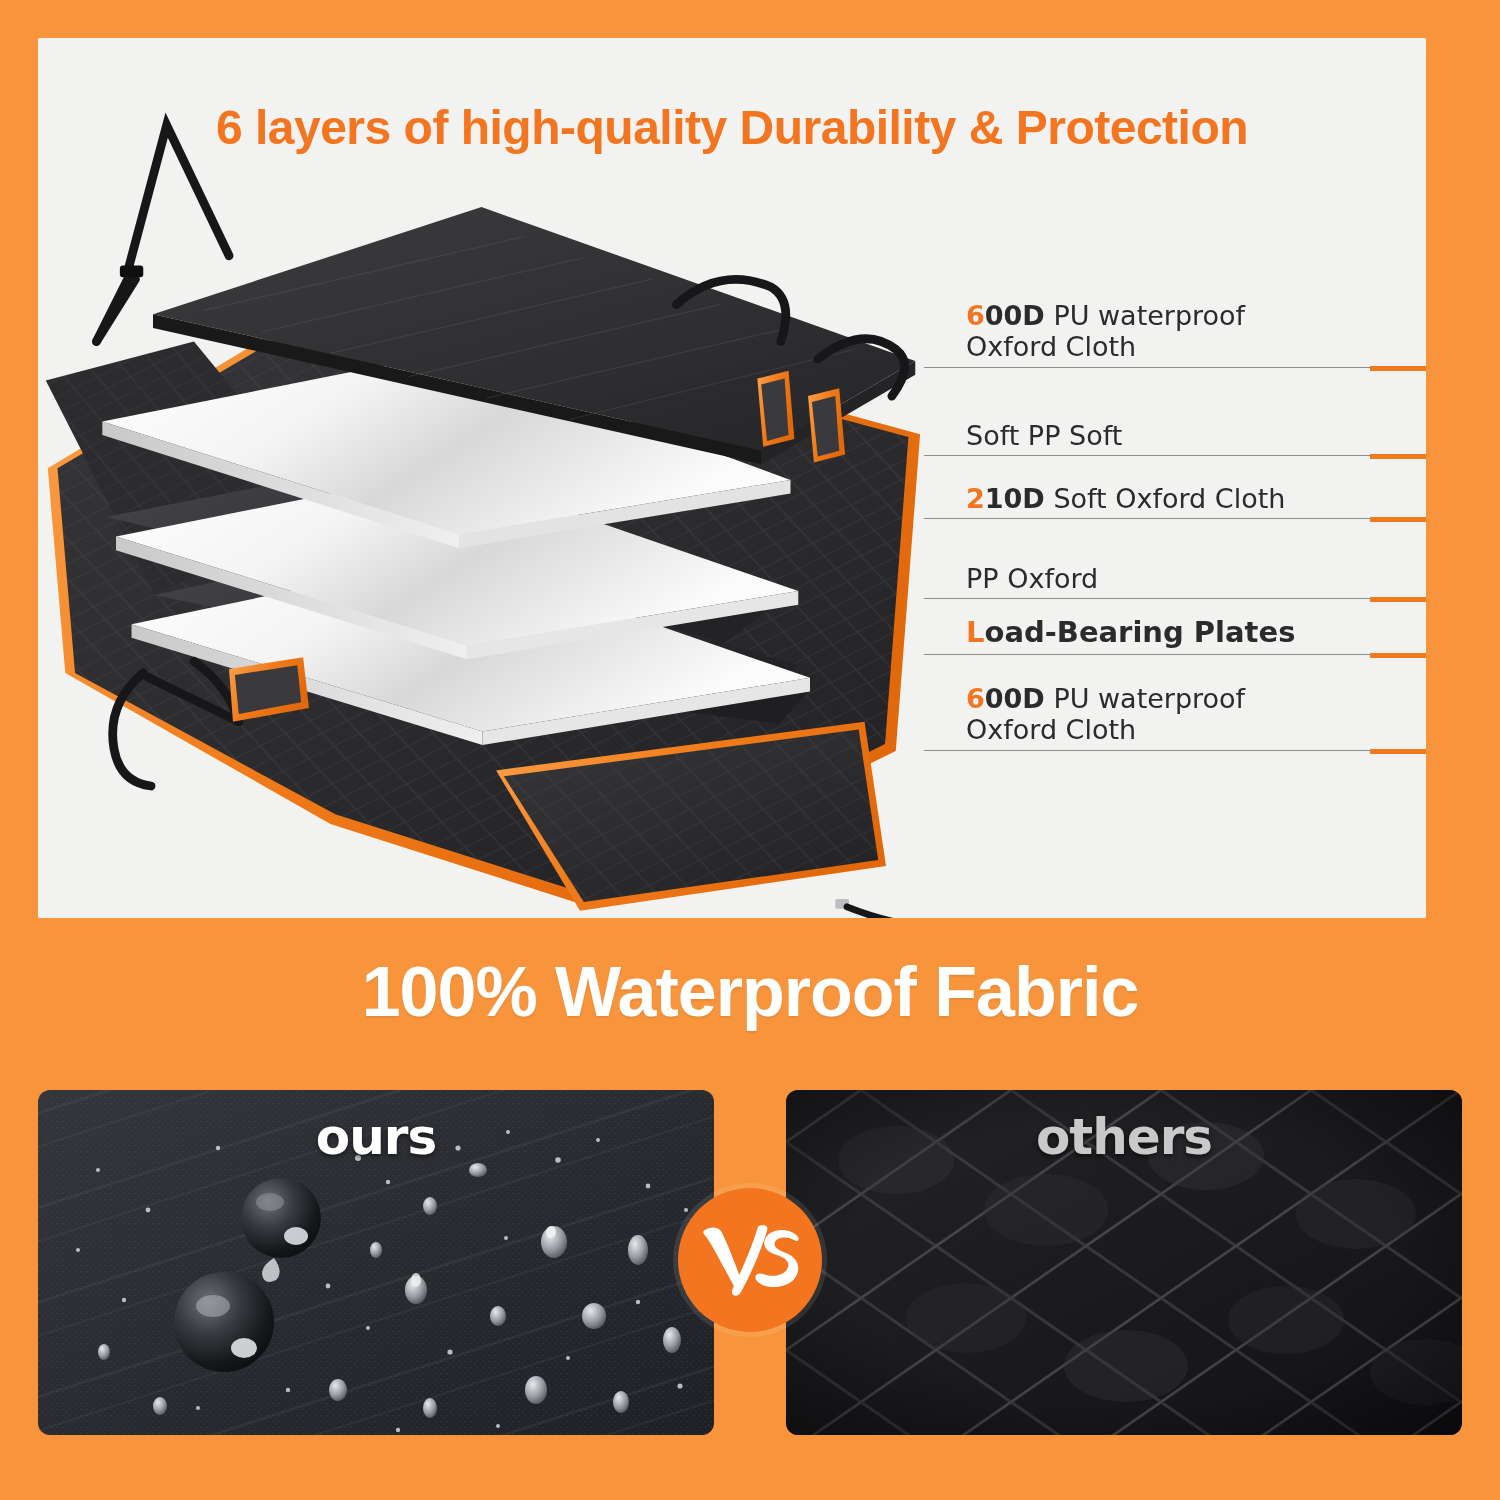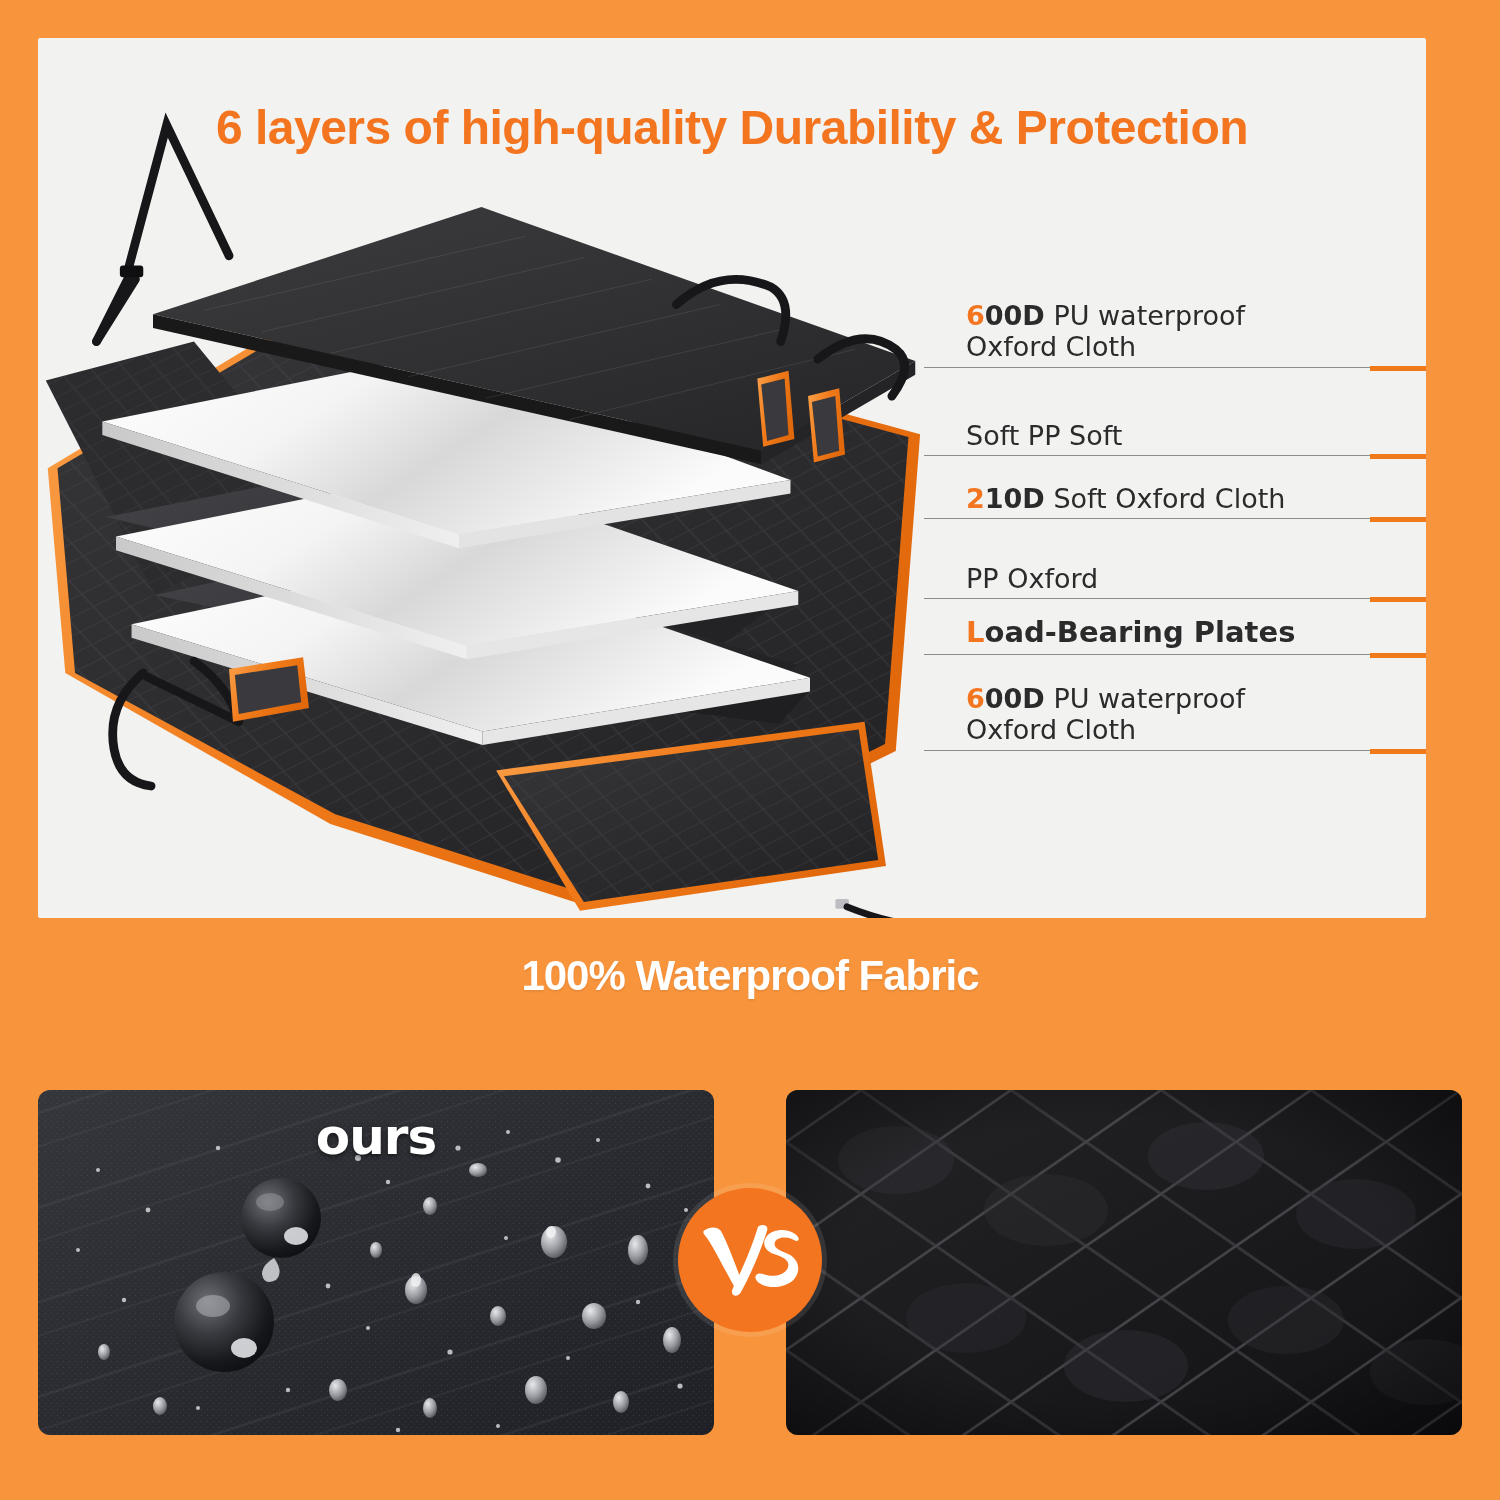--- a/index.html
+++ b/index.html
@@ -57,21 +57,21 @@
   }
   .callout .rule .cap{
     position:absolute; left:446px; top:0px; height:5px; width:60px;
     background:#F07A1A;
   }
 
   
   #headline{
     position:absolute; top:952px; left:0; width:100%;
     text-align:center;
-    font-size:42px; font-weight:bold; color:#FFFFFF;
+    font-size:70px; font-weight:bold; color:#FFFFFF;
     letter-spacing:-1px;
     text-shadow:0 2px 2px rgba(0,0,0,.07);
   }
 
   
   .cmp{
     position:absolute; top:1090px; height:345px;
     border-radius:12px; overflow:hidden;
   }
   #cmp-ours{ left:38px;  width:676px; }
@@ -414,20 +414,21 @@
       <ellipse cx="260" cy="120" rx="62" ry="36" fill="#343438"></ellipse>
       <ellipse cx="420" cy="66" rx="58" ry="34" fill="#3b3b41"></ellipse>
       <ellipse cx="570" cy="124" rx="60" ry="35" fill="#343438"></ellipse>
       <ellipse cx="180" cy="228" rx="60" ry="35" fill="#313136"></ellipse>
       <ellipse cx="340" cy="276" rx="62" ry="36" fill="#38383e"></ellipse>
       <ellipse cx="500" cy="230" rx="58" ry="34" fill="#313136"></ellipse>
       <ellipse cx="640" cy="282" rx="56" ry="33" fill="#2d2d32"></ellipse>
     </g>
     <rect width="676" height="345" fill="url(#othVig)"></rect>
   </svg>
+  <div class="cmp-label" id="label-others">others</div>
 </div>
 
 <div id="vs-badge">
   <svg width="110" height="80" viewBox="0 0 110 80">
 
     <path d="M 10 10 C 14 7 22 6 26 11 C 33 24 40 44 47 62 C 50 70 44 74 40 68
              C 30 50 20 30 12 18 C 8 13 7 12 10 10 Z" fill="#ffffff"></path>
     <path d="M 64 6 C 68 4 74 5 72 11 C 66 30 56 54 46 72 C 42 79 34 75 38 68
              C 48 48 57 26 62 10 C 63 7 63 6 64 6 Z" fill="#ffffff"></path>
 

